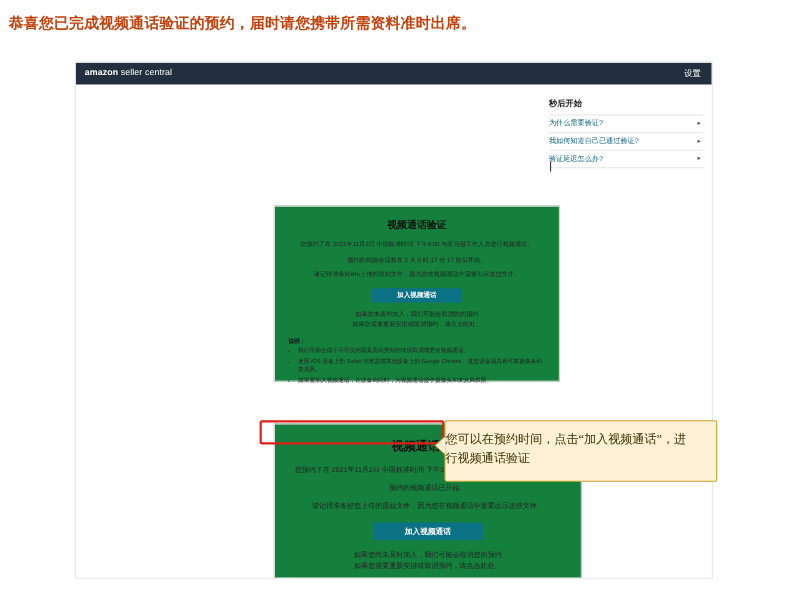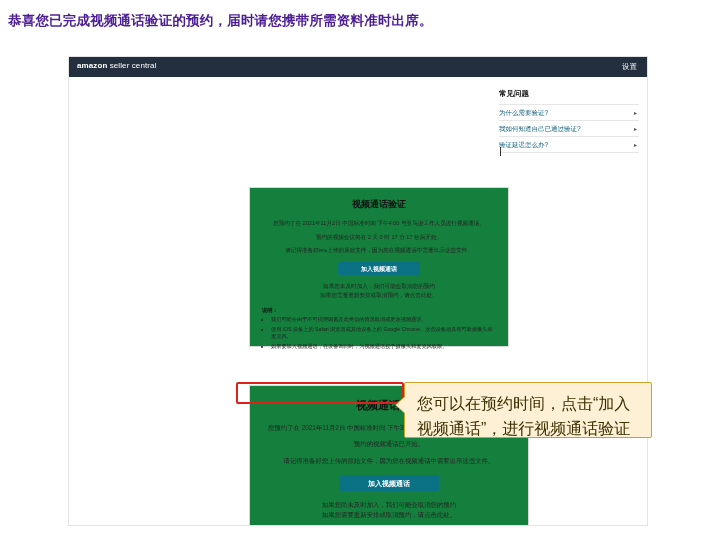--- a/index.html
+++ b/index.html
@@ -15,21 +15,21 @@
     width: 716px; height: 541px;
     background: #ffffff;
   }
 
   
   .top-caption {
     position: absolute;
     left: 8px; top: 12px;
     font-size: 13.5px;
     font-weight: bold;
-    color: #4c1d95;
+    color: #c2410c;
     letter-spacing: 0.2px;
     white-space: nowrap;
   }
 
   
   .app-shot {
     position: absolute;
     left: 68px; top: 56px;
     width: 580px; height: 470px;
     background: #ffffff;
@@ -196,25 +196,26 @@
   .callout {
     position: absolute;
     left: 404px; top: 382px;
     width: 248px; height: 56px;
     background: #fdf0d5;
     border: 1px solid #c9a227;
     border-radius: 2px;
   }
   .callout-text {
     position: absolute;
-    left: 12px; top: 9px;
+    left: 0; top: 9px;
     width: 228px;
-    font-size: 16px;
+    font-size: 11px;
     color: #3b2f00;
     line-height: 1.55;
+    font-family: Liberation Serif, serif;
   }
   .callout-tail {
     position: absolute;
     left: -9px; top: 14px;
     width: 0; height: 0;
     border-top: 8px solid transparent;
     border-bottom: 8px solid transparent;
     border-right: 9px solid #fdf0d5;
   }
   .callout-tail-b {
@@ -238,21 +239,21 @@
     <div class="sc-header">
       <div class="sc-logo">
         <span class="amz">amazon</span><span> seller central</span>
       </div>
       <div class="sc-settings">设置</div>
     </div>
 
     <div class="sc-body">
 
       <div class="faq">
-        <div class="faq-title">常见问题</div>
+        <div class="faq-title">秒后开始</div>
         <div class="faq-list">
           <div class="faq-item">
             <span>为什么需要验证?</span>
             <span class="chev">▸</span>
           </div>
           <div class="faq-item">
             <span>我如何知道自己已通过验证?</span>
             <span class="chev">▸</span>
           </div>
           <div class="faq-item">

